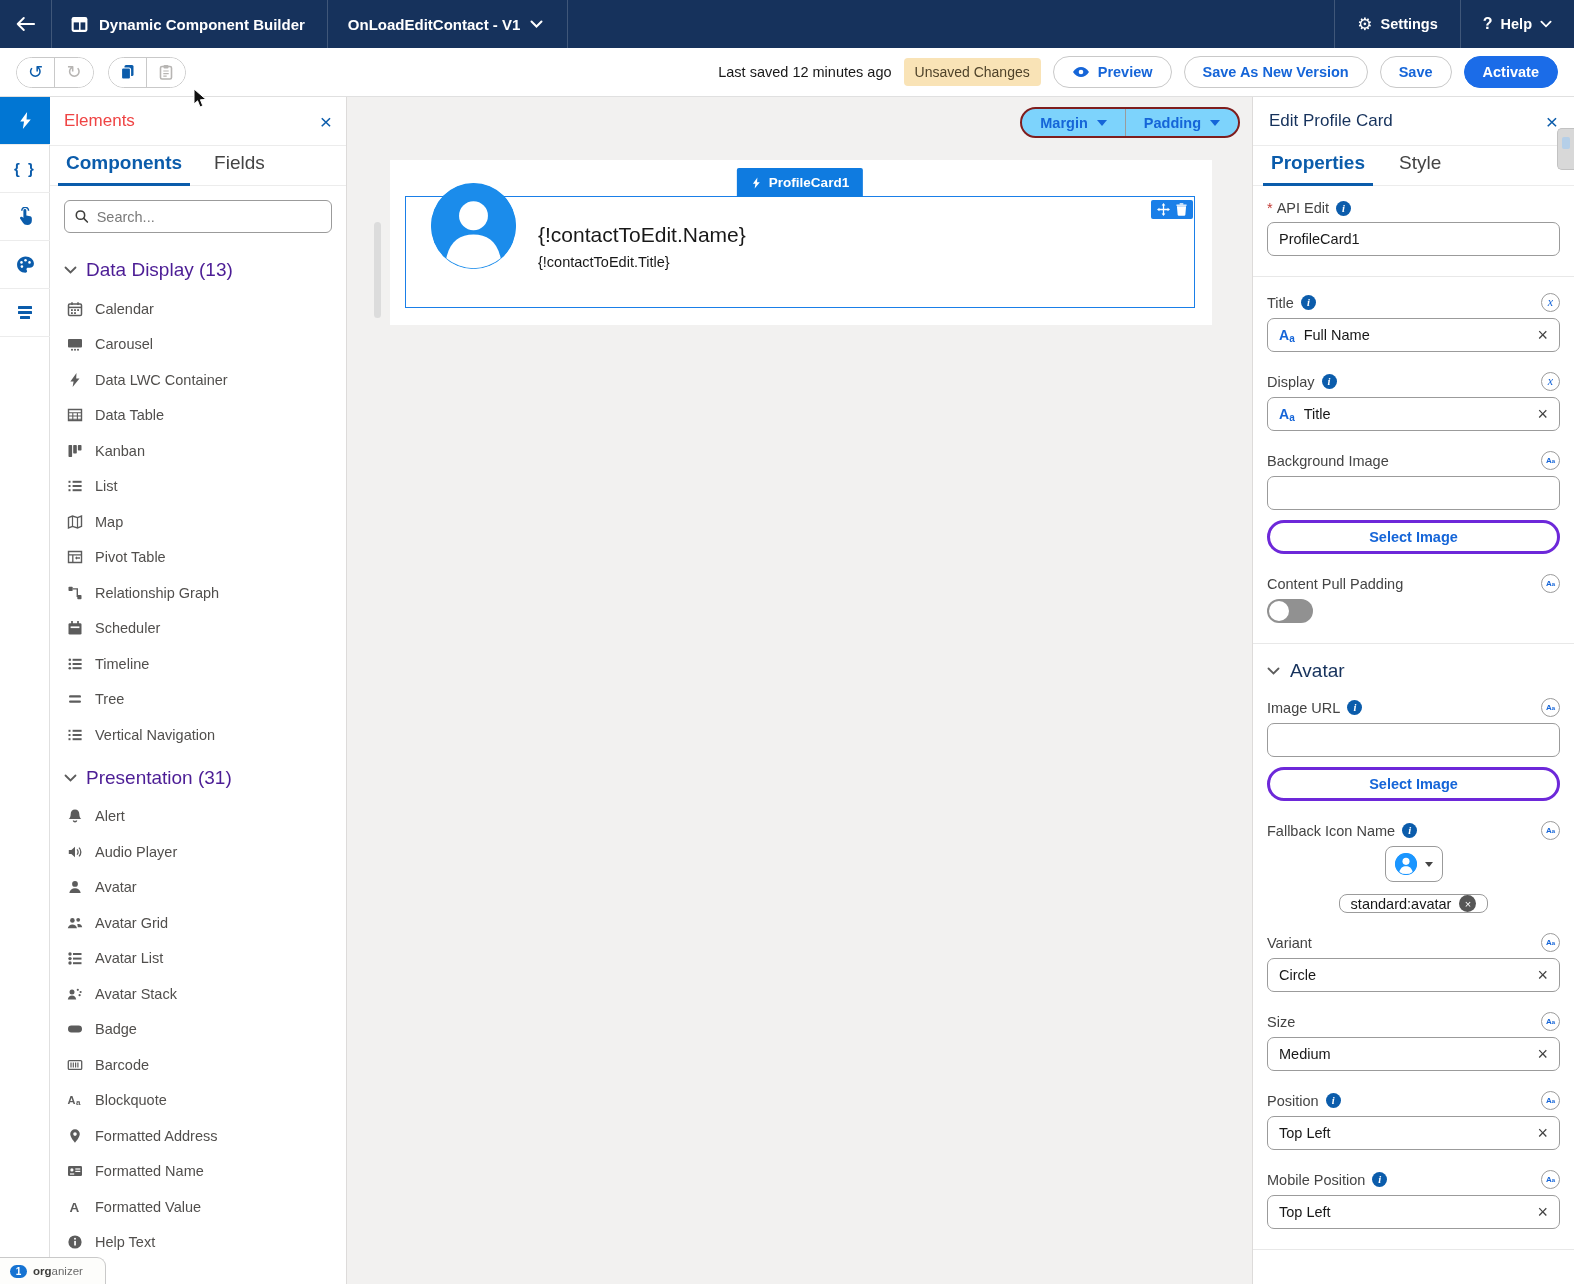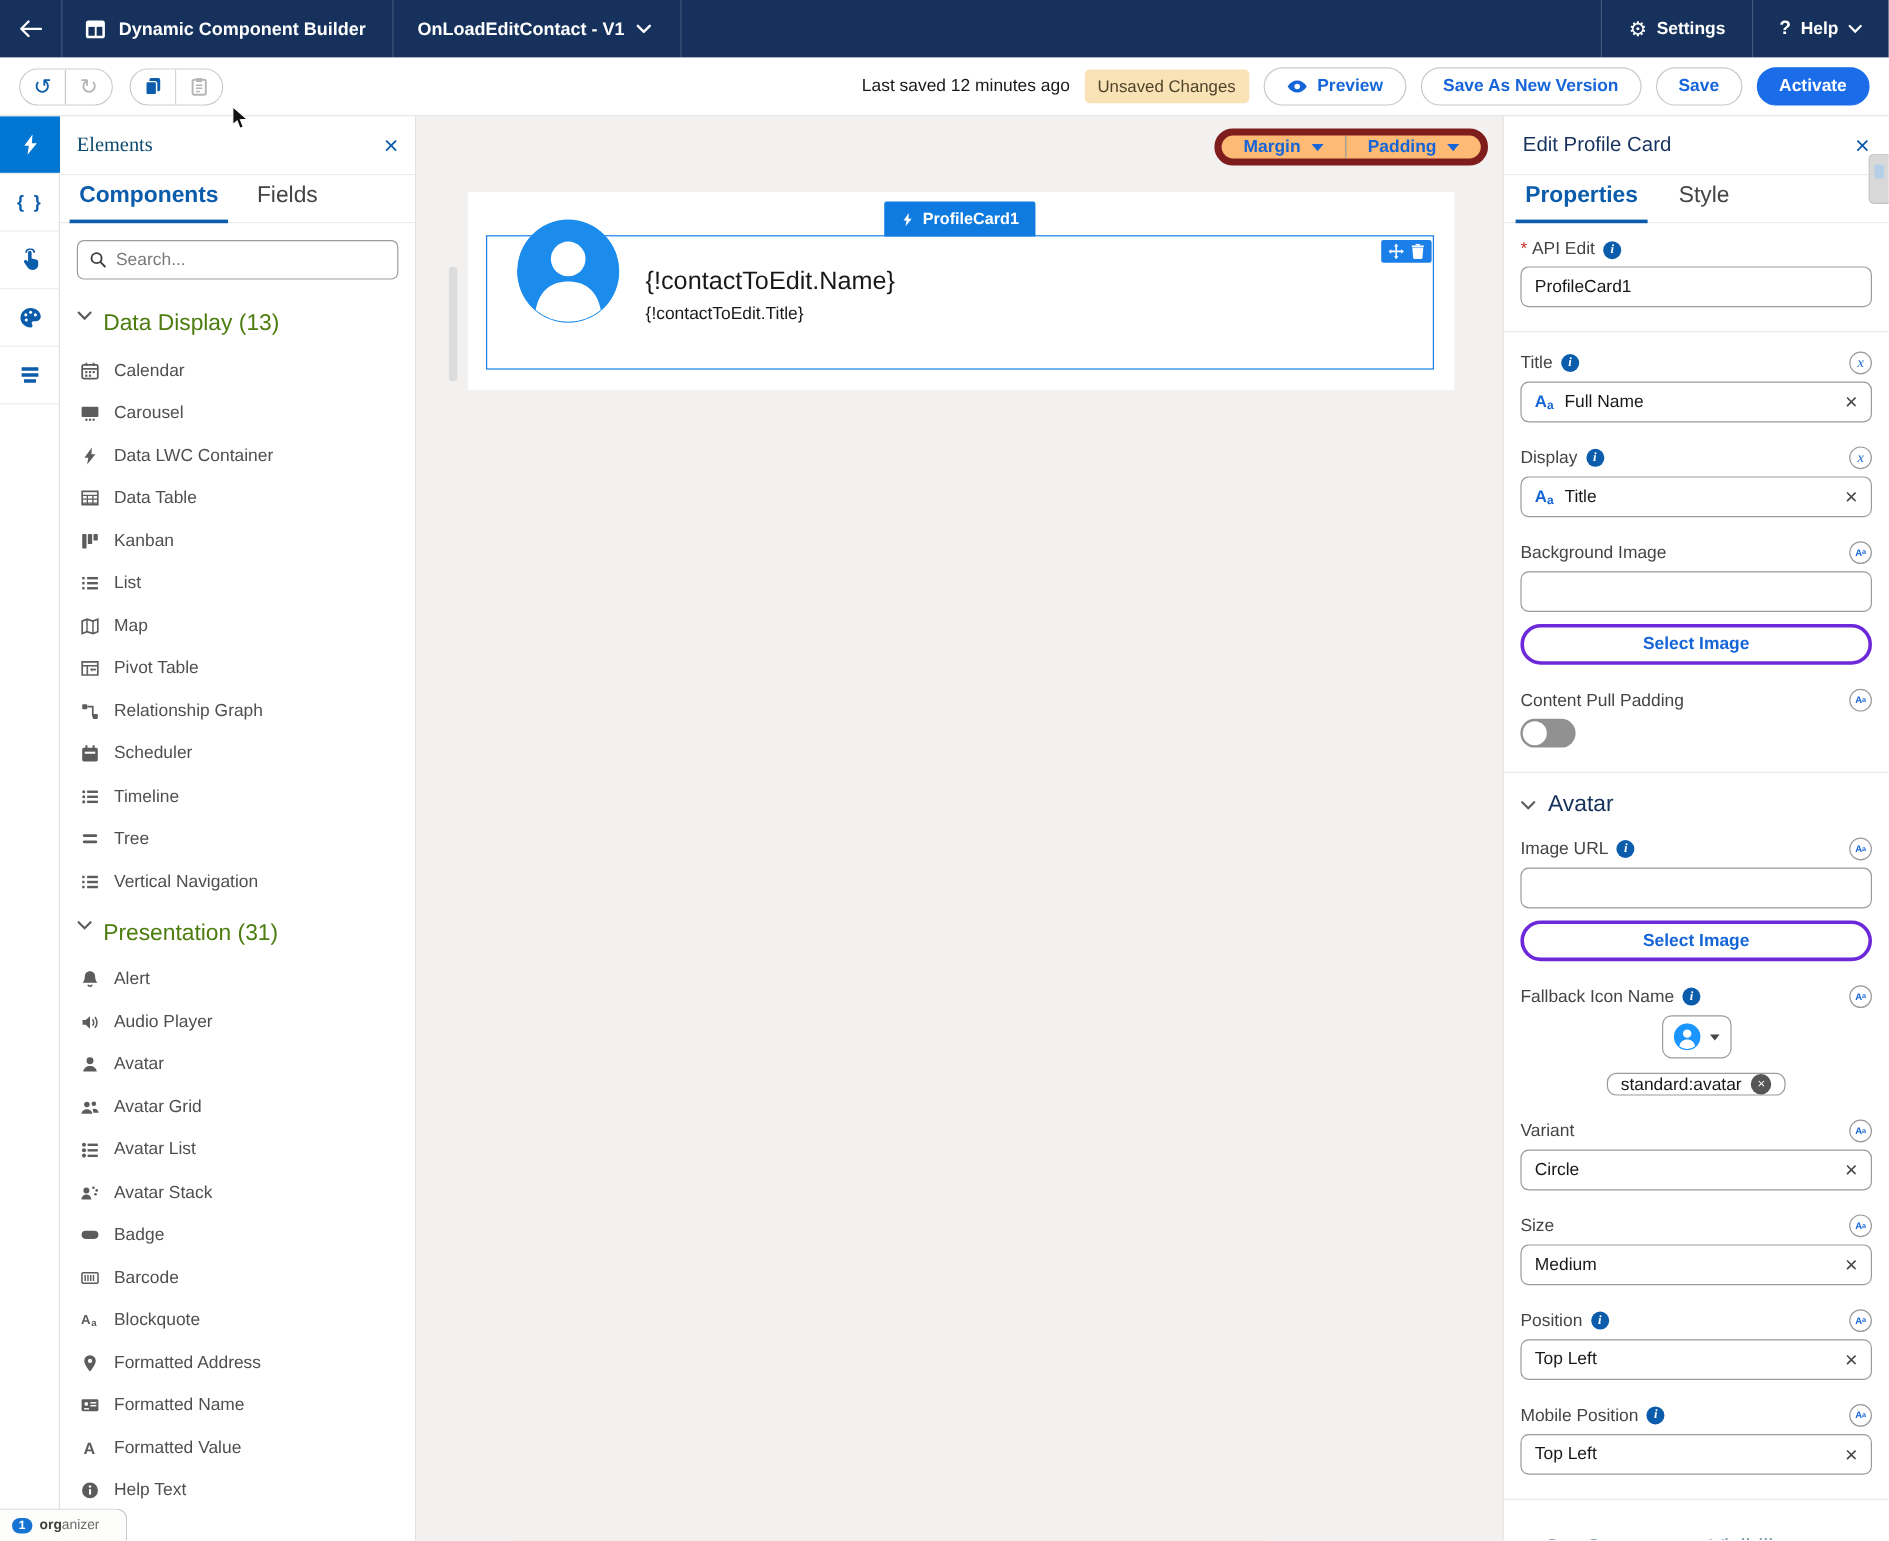--- a/index.html
+++ b/index.html
@@ -32,41 +32,41 @@
 
   
   .rail { position:absolute; left:0; top:97px; width:50px; bottom:0; background:#fff; border-right:1px solid #e0e0e0; }
   .rail-item { width:50px; height:48px; display:flex; align-items:center; justify-content:center; border-bottom:1px solid #ececec; color:#0b5cab; cursor:pointer; }
   .rail-item.active { background:#0176d3; color:#fff; }
   .rail-braces { font-size:15px; font-weight:bold; letter-spacing:2px; }
 
   
   .elements-panel { position:absolute; left:50px; top:97px; width:297px; bottom:0; background:#fff; border-right:1px solid #dddbda; overflow:hidden; }
   .panel-head { height:49px; display:flex; align-items:center; justify-content:space-between; padding:0 14px; border-bottom:1px solid #ececec; }
-  .panel-head .ptitle { font-size:17px; color:#0c4a6e;font-family:Liberation Serif, serif; }
+  .panel-head .ptitle { font-size:17px; color:#ef4444; }
   .close-x { color:#0b5cab; font-size:21px; line-height:1; cursor:pointer; }
   .tabs-row { display:flex; gap:28px; padding:0 14px; border-bottom:1px solid #ececec; height:40px; align-items:flex-end; }
   .tab { font-size:19px; color:#444; padding:0 2px 11px; cursor:pointer; position:relative; }
   .tab.active { color:#0b5cab; font-weight:bold; }
   .tab.active::after { content:""; position:absolute; left:-6px; right:-6px; bottom:-1px; height:3px; background:#0b5cab; }
   .search-wrap { padding:14px 14px 6px; }
   .search-box { display:flex; align-items:center; gap:8px; border:1px solid #9b9b9b; border-radius:6px; height:33px; padding:0 10px; }
   .search-box input { border:none; outline:none; font-size:14.5px; width:100%; color:#181818; background:transparent; font-family:inherit; }
   .search-box input::placeholder { color:#7a7a7a; }
   #elements-list { padding:6px 0 0; height:calc(100% - 146px); overflow:hidden; }
-  .section-header { display:flex; gap:9px; padding:14px 14px 10px; color:#4d7c0f; font-size:19px; cursor:pointer; }
+  .section-header { display:flex; align-items:center; gap:9px; padding:14px 14px 10px; color:#4c1d95; font-size:19px; cursor:pointer; }
   .section-header svg { flex:none; color:#5c5c5c; }
   .element-item { display:flex; align-items:center; gap:12px; height:35.5px; padding:0 14px 0 16px; cursor:pointer; }
   .item-icon { width:17px; height:17px; color:#5c5c5c; flex:none; display:flex; align-items:center; justify-content:center; }
   .item-icon svg { width:16px; height:16px; display:block; }
   .item-label { font-size:14.5px; color:#514f4d; }
 
   
   .canvas { position:absolute; left:347px; top:97px; width:905px; bottom:0; background:#f2f1f0; }
-  .mp-group { position:absolute; top:10px; right:12px; display:flex; border:6px solid #7f1d1d; border-radius:16px; background:#fdba74; height:31px; overflow:hidden; }
+  .mp-group { position:absolute; top:10px; right:12px; display:flex; border:2px solid #7f1d1d; border-radius:16px; background:#7dd3fc; height:31px; overflow:hidden; }
   .mp-half { display:flex; align-items:center; gap:9px; padding:0 18px; color:#1565d8; font-size:14.5px; font-weight:bold; cursor:pointer; }
   .mp-half + .mp-half { border-left:1px solid #9b9b9b; }
   .caret-down { width:0; height:0; border-left:5px solid transparent; border-right:5px solid transparent; border-top:6px solid #1565d8; }
   .canvas-card { position:absolute; left:43px; top:63px; width:822px; height:165px; background:#fff; }
   .canvas-scrollnub { position:absolute; left:27px; top:125px; width:7px; height:96px; border-radius:4px; background:#dcdcdc; }
   .selection-box { position:absolute; left:15px; top:36px; width:790px; height:112px; border:1px solid #1a7fe8; background:#fff; }
   .component-tag { position:absolute; left:50%; transform:translateX(-50%); top:-29px; height:29px; background:#0f7be0; color:#fff; display:flex; align-items:center; gap:7px; padding:0 14px; font-size:13.5px; font-weight:bold; border-radius:2px 2px 0 0; cursor:pointer; }
   .sel-actions { position:absolute; right:1px; top:3px; background:#1a7fe8; display:flex; align-items:center; gap:6px; padding:3px 6px; border-radius:2px; }
   .sel-actions span { display:flex; cursor:pointer; }
   .profile-avatar { position:absolute; left:25px; top:-14px; width:85px; height:86px; border-radius:50%; background:#1b8ceb; overflow:hidden; }

